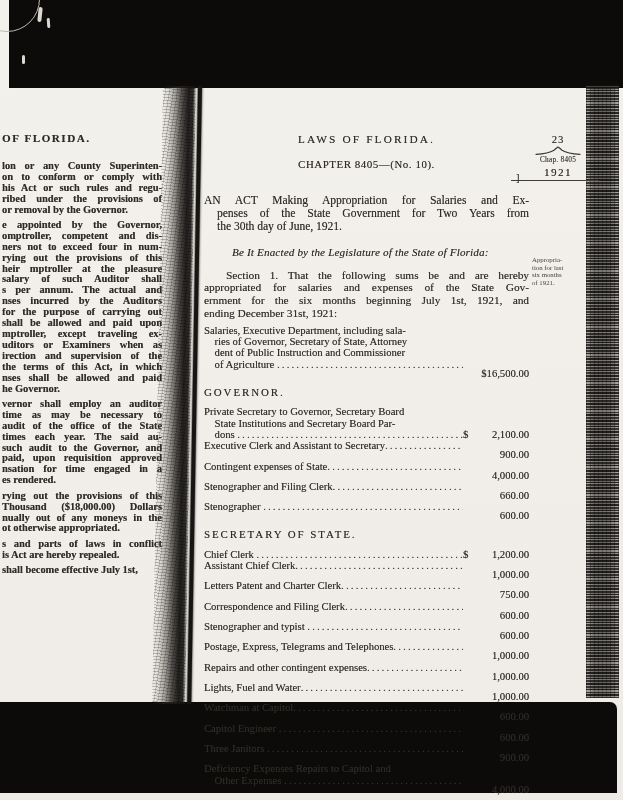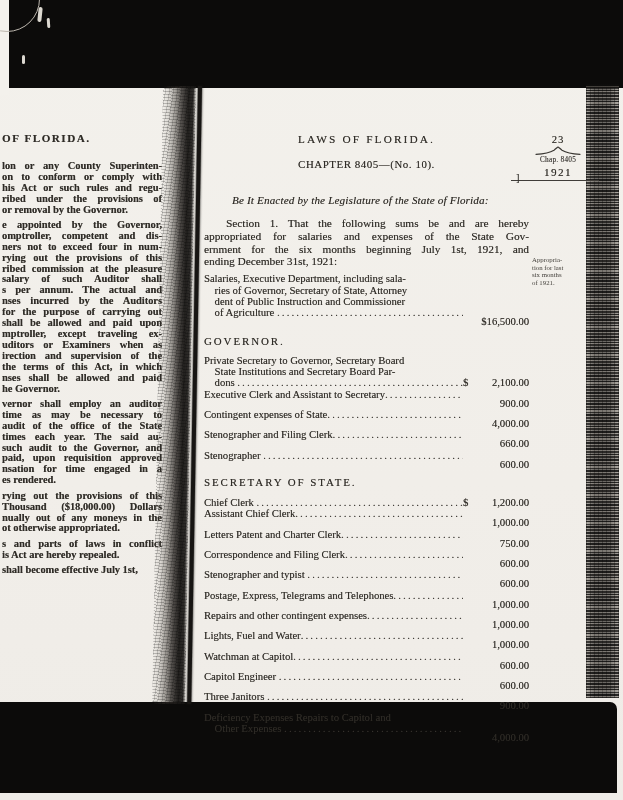--- a/index.html
+++ b/index.html
@@ -99,21 +99,21 @@
         <div>his Act or such rules and regu-</div>
         <div>ribed under the provisions of</div>
         <div>or removal by the Governor.</div>
       </div>
     <div class="lp">
 
     <div>e appointed by the Governor,</div>
         <div>omptroller, competent and dis-</div>
         <div>ners not to exceed four in num-</div>
         <div>rying out the provisions of this</div>
-        <div>ribed commission at the pleasure</div>
+        <div>heir mptroller at the pleasure</div>
         <div>salary of such Auditor shall</div>
         <div>s per annum.  The actual and</div>
         <div>nses incurred by the Auditors</div>
         <div>for the purpose of carrying out</div>
         <div>shall be allowed and paid upon</div>
         <div>mptroller, except traveling ex-</div>
         <div>uditors or Examiners when as</div>
         <div>irection and supervision of the</div>
         <div>the terms of this Act, in which</div>
         <div>nses shall be allowed and paid</div>
@@ -144,20 +144,26 @@
       </div>
     <div class="lp">
 
     <div>shall become effective July 1st,</div>
       </div>
   </div>
 
   <div class="rpage">
     <div class="r-head">LAWS OF FLORIDA.</div>
     <div class="r-chap">CHAPTER 8405—(No. 10).</div>
+    <div class="act hang just">
+
+    <div>AN ACT Making Appropriation for Salaries and Ex-</div>
+        <div>penses of the State Government for Two Years from</div>
+        <div>the 30th day of June, 1921.</div>
+      </div>
     <div class="enact">Be It Enacted by the Legislature of the State of Florida:</div>
     <div class="sec1 ind1 just">
 
     <div>Section 1.  That the following sums be and are hereby</div>
         <div>appropriated for salaries and expenses of the State Gov-</div>
         <div>ernment for the six months beginning July 1st, 1921, and</div>
         <div>ending December 31st, 1921:</div>
       </div>
     <div class="ledger">
 

